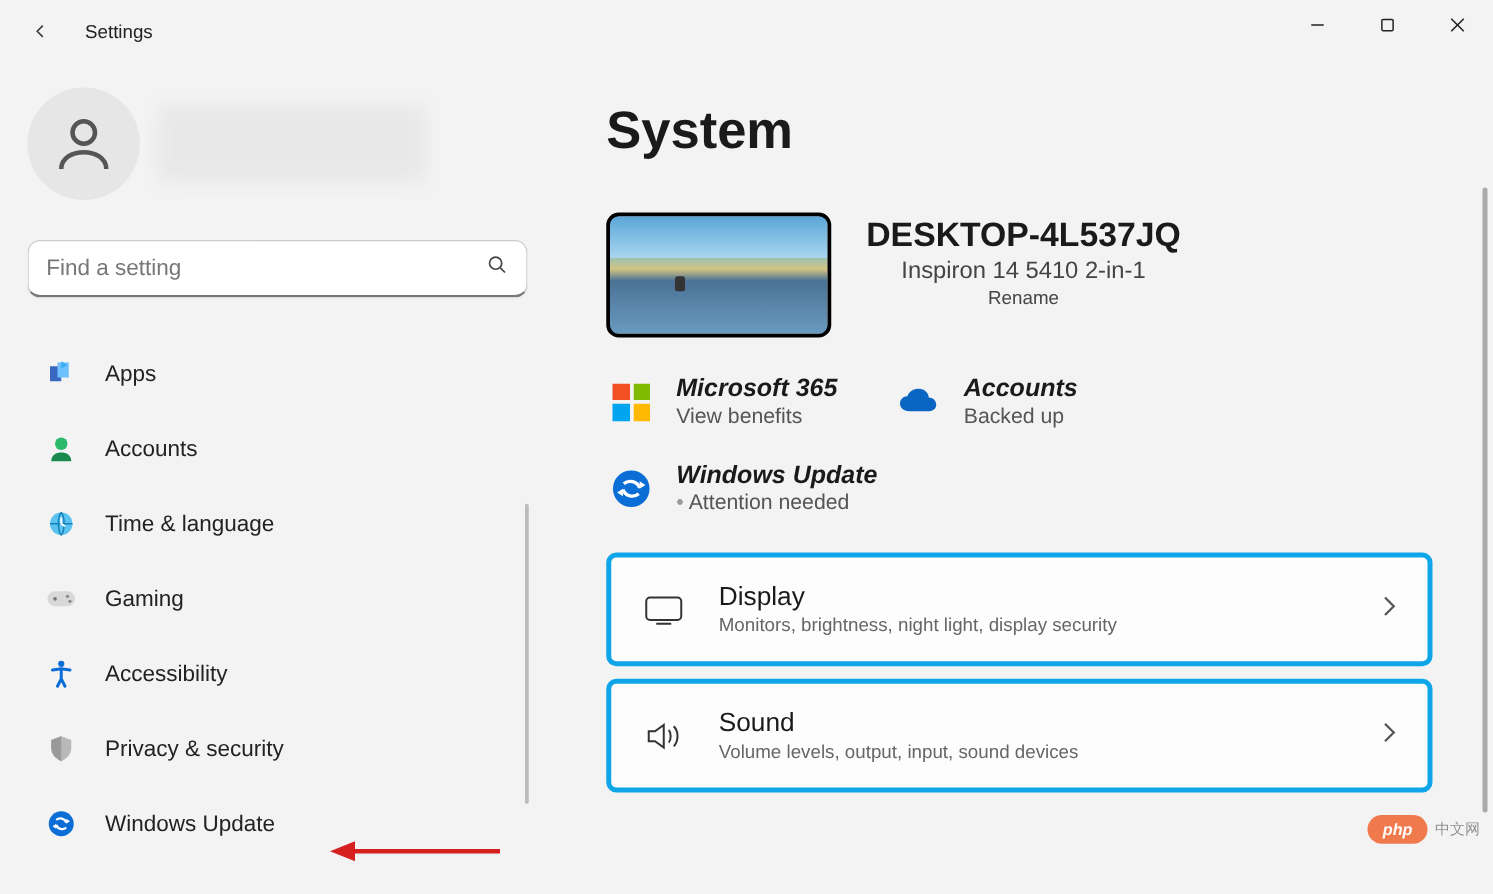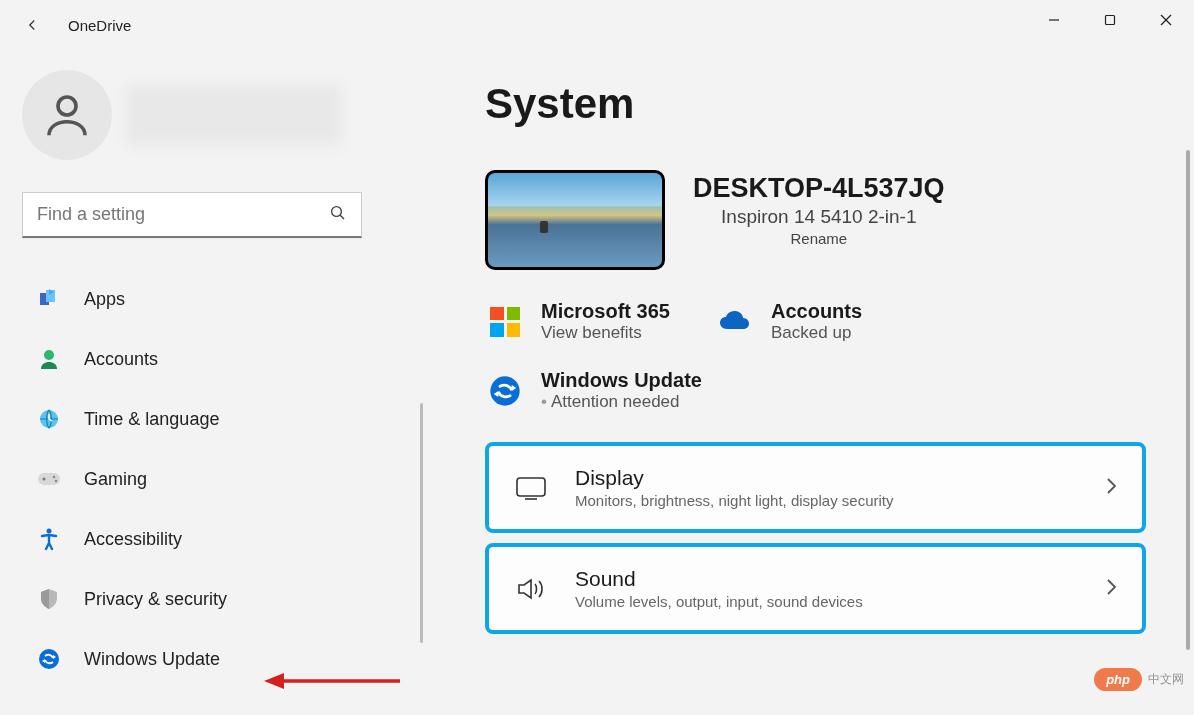--- a/index.html
+++ b/index.html
@@ -16,21 +16,21 @@
     .content { display: flex; height: calc(100% - 50px); }
     .sidebar { width: 445px; padding: 20px 22px 0 22px; display: flex; flex-direction: column; }
     .main { flex: 1; padding: 30px 16px 0 40px; overflow: hidden; position: relative; }
 
     
     .user-section { display: flex; align-items: center; gap: 14px; margin-bottom: 32px; }
     .avatar { width: 90px; height: 90px; border-radius: 50%; background: #e6e6e6; display: flex; align-items: center; justify-content: center; color: #555; }
     .user-details { filter: blur(6px); width: 215px; height: 60px; background: #e8e8e8; border-radius: 4px; }
 
     
-    .search-box { position: relative; width: 340px; height: 46px; background: #fff; border: 1px solid #ccc; border-bottom: 2px solid #777; border-radius: 0; display: flex; align-items: center; padding: 0 14px; margin-bottom: 35px; box-shadow: 0 1px 1px rgba(0,0,0,0.03); }
+    .search-box { position: relative; width: 400px; height: 46px; background: #fff; border: 1px solid #ccc; border-bottom: 2px solid #777; border-radius: 10px; display: flex; align-items: center; padding: 0 14px; margin-bottom: 35px; box-shadow: 0 1px 1px rgba(0,0,0,0.03); }
     .search-input { flex: 1; border: none; outline: none; font-size: 18px; color: #333; background: transparent; }
     .search-input::placeholder { color: #777; }
     .search-icon { color: #444; }
 
     
     .nav-list { display: flex; flex-direction: column; gap: 8px; padding-right: 30px; position: relative; }
     .nav-item { display: flex; align-items: center; gap: 22px; height: 52px; padding: 0 14px; border-radius: 6px; cursor: pointer; font-size: 18px; color: #222; }
     .nav-icon { width: 26px; height: 26px; flex-shrink: 0; display: flex; align-items: center; justify-content: center; }
     .nav-scrollbar { position: absolute; right: 0px; top: 130px; width: 3px; height: 240px; background: #bbb; border-radius: 2px; }
 
@@ -43,58 +43,58 @@
     .device-thumb::before { content: ''; position: absolute; bottom: 36%; left: 30%; width: 8px; height: 12px; background: #333; border-radius: 2px; }
     .device-info { padding-top: 2px; }
     .device-name { font-size: 27px; font-weight: 600; color: #1a1a1a; line-height: 1.2; }
     .device-model { font-size: 19px; color: #444; margin-top: 2px; }
     .device-rename { font-size: 15px; color: #444; margin-top: 2px; cursor: pointer; }
 
     
     .status-row { display: flex; gap: 30px; flex-wrap: wrap; margin-bottom: 14px; }
     .status-card { display: flex; align-items: center; gap: 16px; min-width: 200px; cursor: pointer; padding: 6px 0; }
     .status-icon { width: 40px; height: 40px; display: flex; align-items: center; justify-content: center; }
-    .status-title { font-size: 20px; font-weight: 600; color: #1a1a1a; }
+    .status-title { font-size: 20px; font-weight: 600; color: #1a1a1a; font-style: italic; }
     .status-sub { font-size: 17px; color: #555; }
     .status-sub .dot { color: #999; margin-right: 4px; }
 
     
     .list-cards { margin-top: 24px; display: flex; flex-direction: column; gap: 10px; padding-right: 32px; }
     .list-card { background: #fdfdfd; border: 4px solid #0ea5e9; border-radius: 8px; display: flex; align-items: center; padding: 20px 24px; gap: 26px; cursor: pointer; }
     .list-card-icon { width: 36px; height: 36px; display: flex; align-items: center; justify-content: center; color: #333; }
     .list-card-body { flex: 1; }
     .list-card-title { font-size: 21px; color: #1a1a1a; }
     .list-card-sub { font-size: 15px; color: #666; margin-top: 2px; }
     .list-card-chevron { color: #555; }
 
     
     .main-scrollbar { position: absolute; right: 4px; top: 100px; width: 4px; height: 500px; background: #aaa; border-radius: 2px; }
 
     
     .red-arrow { position: absolute; left: 262px; top: 670px; width: 140px; height: 22px; pointer-events: none; }
 
     
-    .watermark { position: absolute; right: 10px; bottom: 24px; display: flex; align-items: center; gap: 6px; opacity: 0.9; }
+    .watermark { position: absolute; right: 10px; bottom: 40px; display: flex; align-items: center; gap: 6px; opacity: 0.9; }
     .watermark-badge { background: #f06e3a; color: #fff; padding: 4px 12px; border-radius: 14px; font-size: 13px; font-style: italic; font-weight: 600; }
     .watermark-text { font-size: 12px; color: #888; }
 
     
     .ms365-icon { display: grid; grid-template-columns: 1fr 1fr; grid-template-rows: 1fr 1fr; gap: 3px; width: 30px; height: 30px; }
     .ms365-icon span:nth-child(1){background:#f25022;} .ms365-icon span:nth-child(2){background:#7fba00;} .ms365-icon span:nth-child(3){background:#00a4ef;} .ms365-icon span:nth-child(4){background:#ffb900;}
   </style>
 </head>
 <body>
 
 <div class="titlebar">
   <div class="back-btn">
     <svg width="18" height="18" viewBox="0 0 24 24" fill="none" stroke="currentColor" stroke-width="1.6">
         <path d="M15 6l-6 6 6 6"></path>
       </svg>
   </div>
-  <div class="title-text">OneDrive</div>
+  <div class="title-text">Settings</div>
 </div>
 <div class="win-controls">
   <div class="win-btn">
     <svg width="12" height="12" viewBox="0 0 12 12">
         <line x1="1" y1="6" x2="11" y2="6" stroke="#222" stroke-width="1.2"></line>
       </svg>
   </div>
   <div class="win-btn">
     <svg width="12" height="12" viewBox="0 0 12 12">
         <rect x="1.5" y="1.5" width="9" height="9" stroke="#222" stroke-width="1.2" fill="none" rx="1"></rect>

